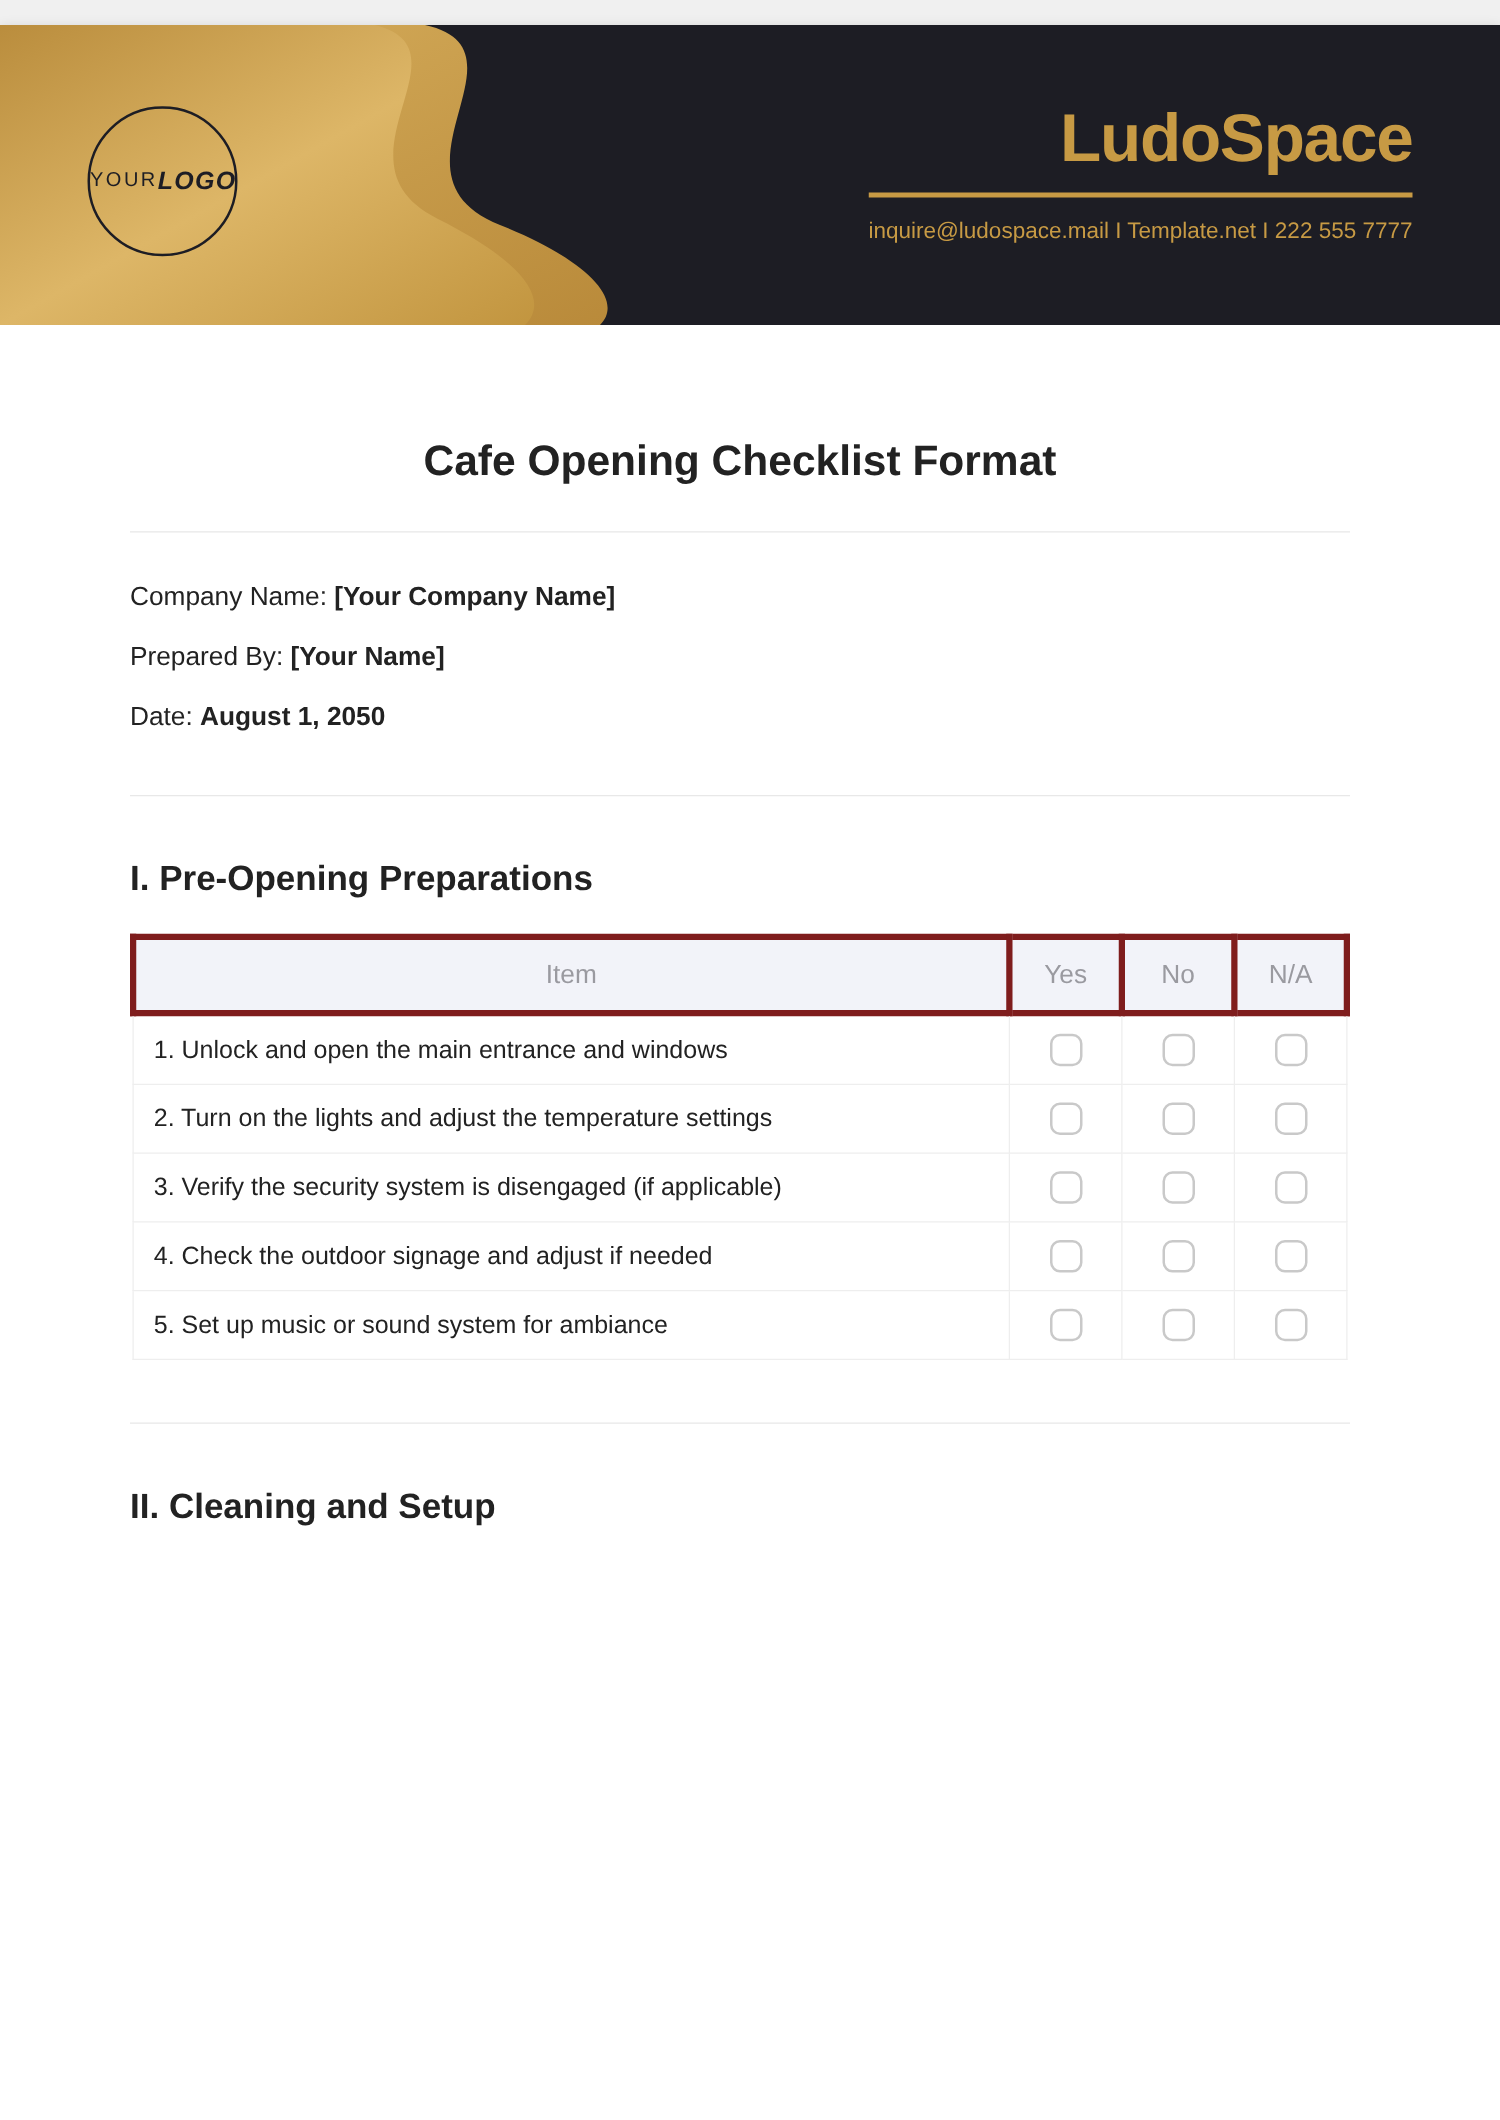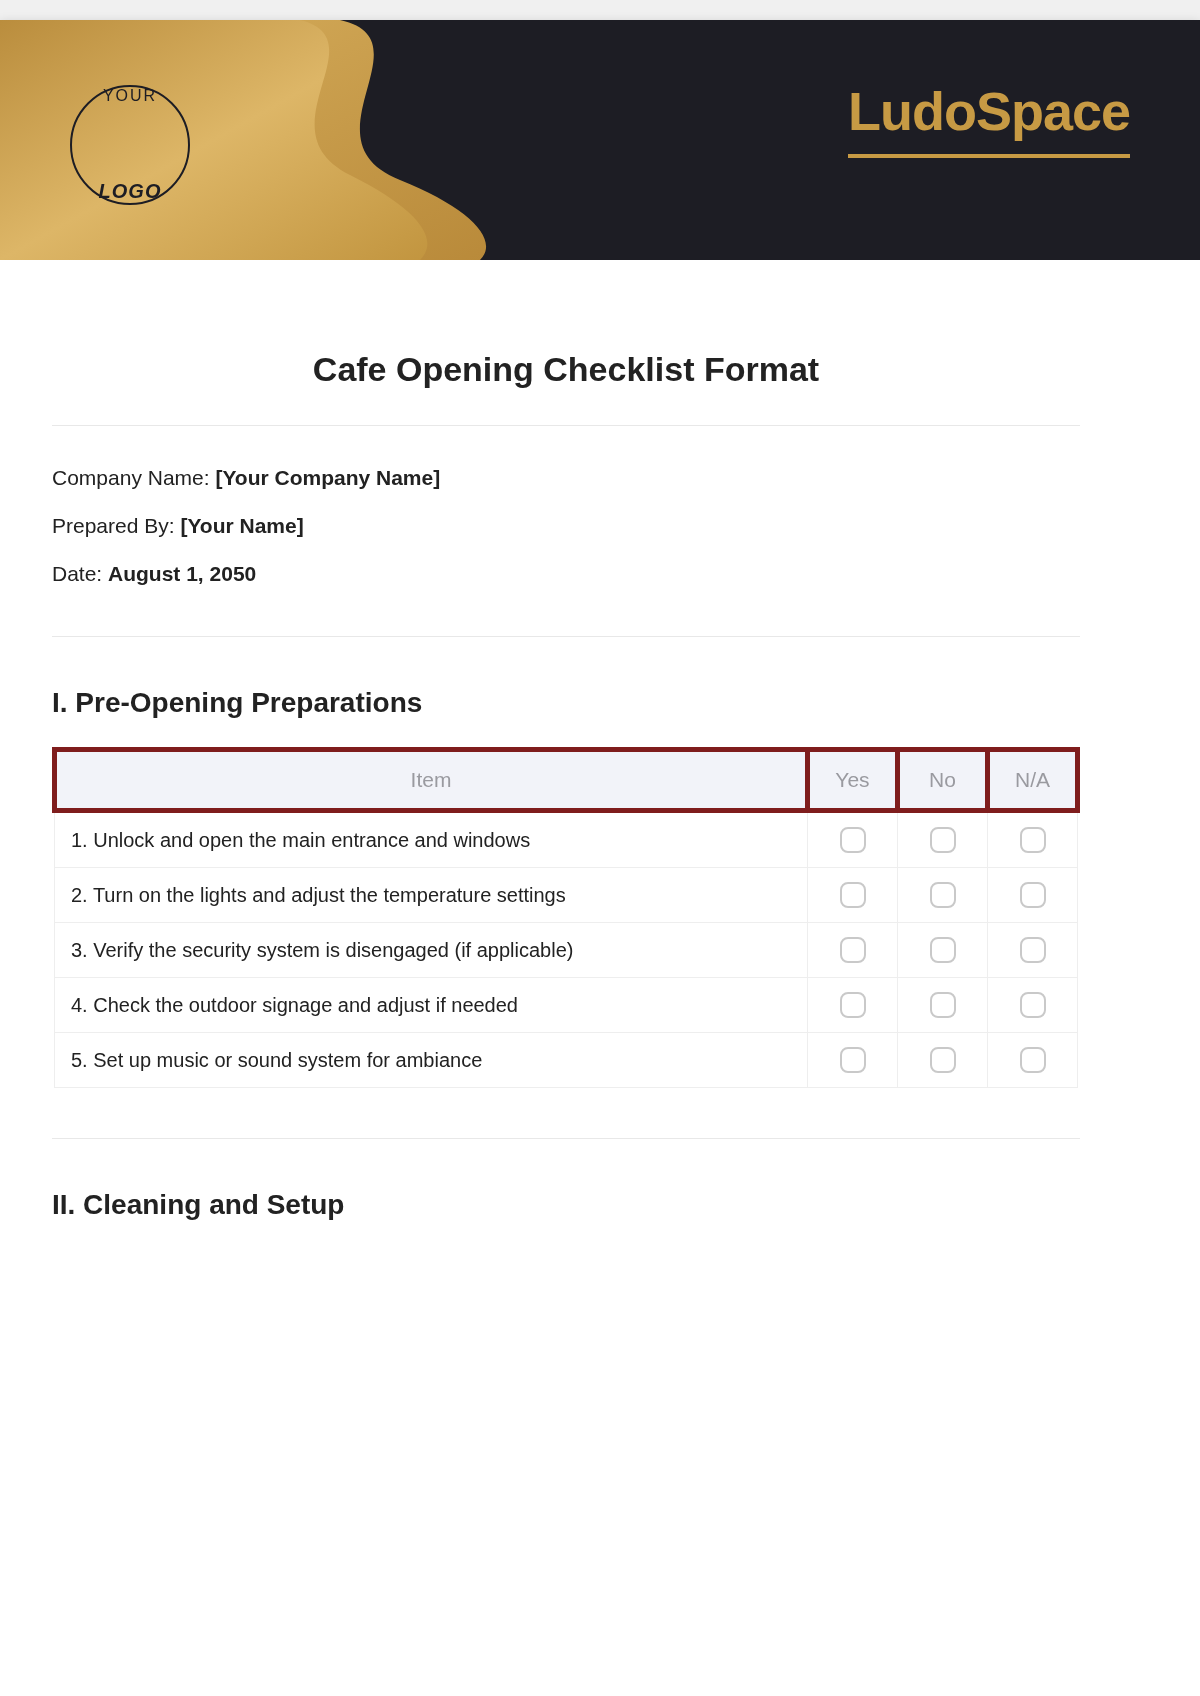--- a/index.html
+++ b/index.html
@@ -31,21 +31,21 @@
   }
   .logo-circle {
     position: absolute;
     left: 70px;
     top: 65px;
     width: 120px;
     height: 120px;
     border: 2px solid #1d1d24;
     border-radius: 50%;
     display: flex;
-    flex-direction: column;
+    flex-direction: row;
     align-items: center;
     justify-content: space-between;
     z-index: 3;
   }
   .logo-your {
     font-size: 16px;
     letter-spacing: 2px;
     color: #1d1d24;
     font-weight: 400;
   }
@@ -73,21 +73,21 @@
     height: 4px;
     background: #c79a44;
     margin: 12px 0 16px 0;
     width: 100%;
   }
   .brand-contact {
     font-size: 18px;
     color: #c79a44;
   }
   .content {
-    padding: 90px 120px 0 52px;
+    padding: 90px 120px 0 104px;
   }
   .doc-title {
     text-align: center;
     font-size: 34px;
     font-weight: 800;
     color: #222;
     margin-bottom: 36px;
   }
   .hr {
     border: none;
@@ -182,20 +182,21 @@
     </svg>
 
     <div class="logo-circle">
       <div class="logo-your">YOUR</div>
       <div class="logo-logo">LOGO</div>
     </div>
 
     <div class="brand-block">
       <div class="brand-name">LudoSpace</div>
       <div class="brand-underline"></div>
+      <div class="brand-contact">inquire@ludospace.mail I Template.net I 222 555 7777</div>
     </div>
   </div>
 
   <div class="content">
 
     <h1 class="doc-title">Cafe Opening Checklist Format</h1>
 
     <hr class="hr">
 
     <div class="meta-row">

